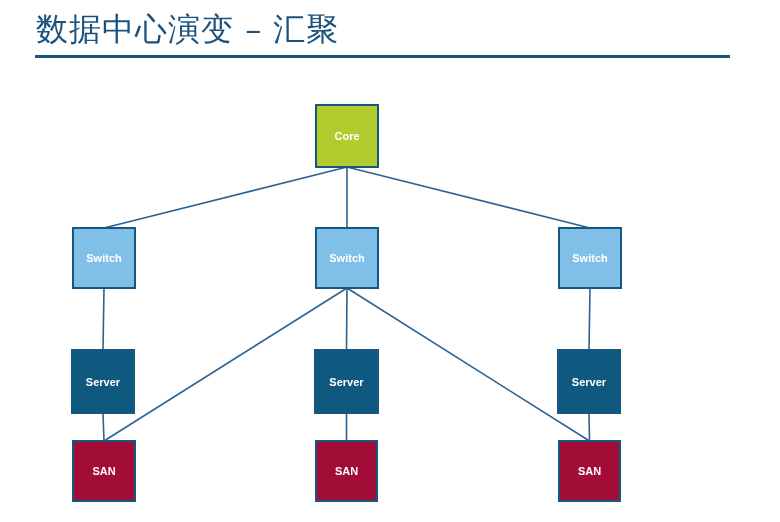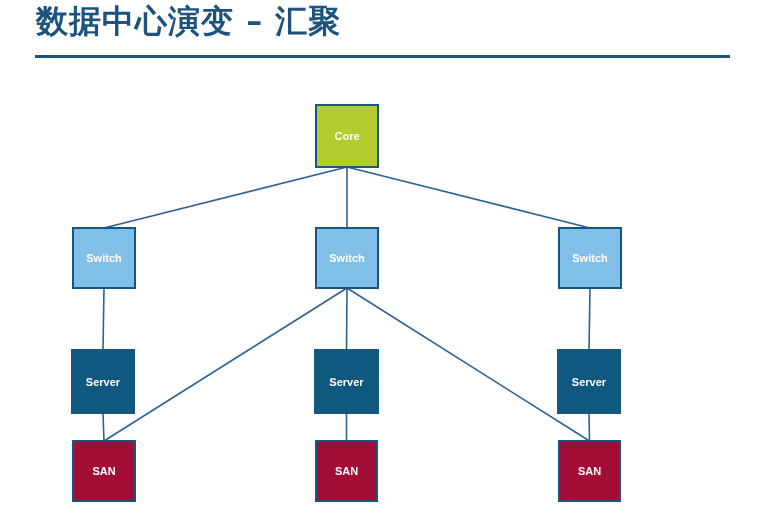--- a/index.html
+++ b/index.html
@@ -7,24 +7,24 @@
     position: relative;
     width: 780px;
     height: 522px;
     background: #ffffff;
     overflow: hidden;
     font-family: "Liberation Sans", sans-serif;
   }
   .slide-title {
     position: absolute;
     left: 36px;
-    top: 0;
+    top: 8px;
     font-family: "DejaVu Serif", "Liberation Serif", serif;
     font-size: 32px;
-    font-weight: 700;
+    font-weight: 400;
     letter-spacing: 1px;
     color: var(--title-color, #1c537e);
     white-space: nowrap;
   }
   .title-underline {
     position: absolute;
     left: 35px;
     top: 55px;
     width: 695px;
     height: 3px;

